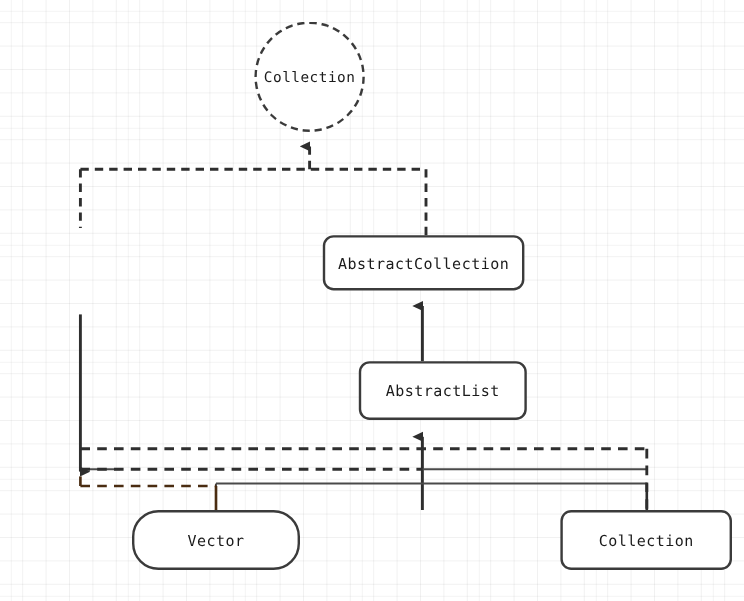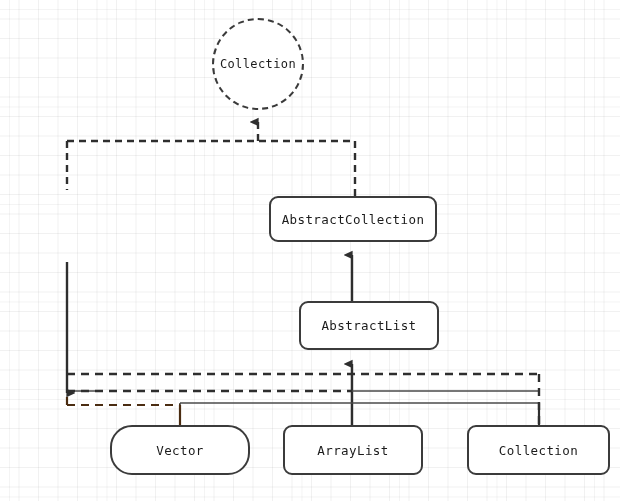--- a/index.html
+++ b/index.html
@@ -98,21 +98,18 @@
   </div>
 
   <div class="node klass" style="left:283px;top:301px;width:140px;height:49px;margin-left:16px;">
     <span>AbstractList</span>
   </div>
 
   <div class="node klass" style="left:110px;top:425px;width:140px;height:50px;border-radius:22px;">
     <span>Vector</span>
   </div>
 
-  <div class="node klass" style="left:283px;top:425px;width:140px;height:50px;">
-    <span>ArrayList</span>
-  </div>
 
   <div class="node klass" style="left:467px;top:425px;width:143px;height:50px;">
     <span>Collection</span>
   </div>
 
 </div>
 
 </body></html>

